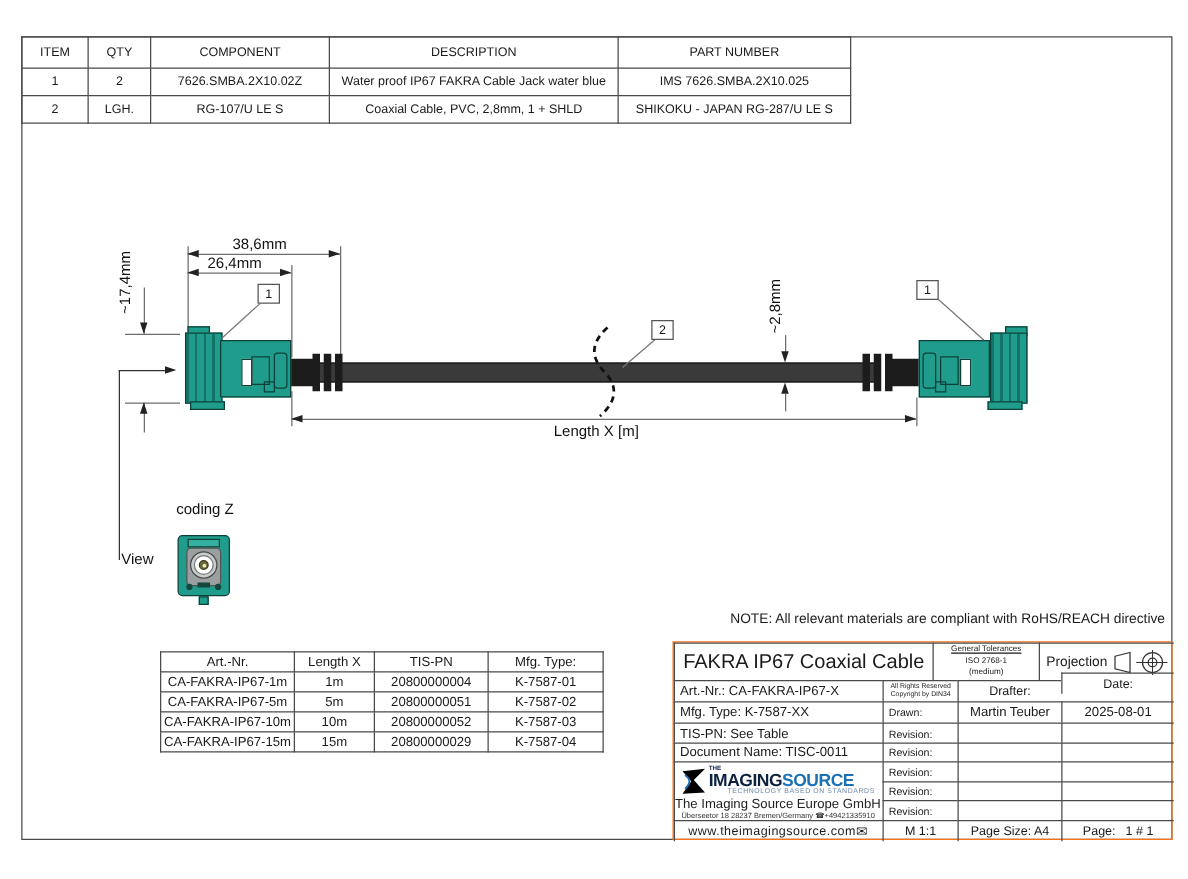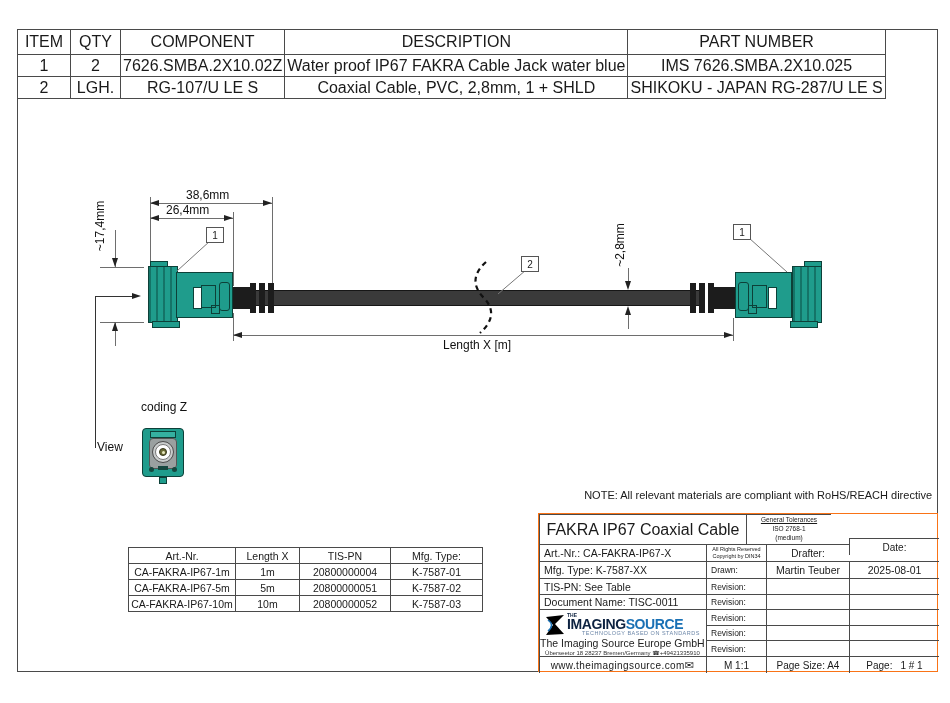--- a/index.html
+++ b/index.html
@@ -5,22 +5,22 @@
   html,body{margin:0;padding:0;background:#ffffff;}
   body{font-family:"Liberation Sans","DejaVu Sans",sans-serif;color:#1a1a1a;}
   #sheet{position:relative;width:950px;height:703px;background:#ffffff;overflow:hidden;}
   .abs{position:absolute;}
   
   #frame{left:17px;top:29px;width:921px;height:643px;border:1px solid #4a4a4a;box-sizing:border-box;}
   
   table.dt{border-collapse:collapse;table-layout:fixed;}
   table.dt td,table.dt th{border:1px solid #4a4a4a;font-weight:normal;text-align:center;padding:0 2px;overflow:hidden;white-space:nowrap;}
   #parts-table{left:17px;top:29px;}
-  #parts-table td,#parts-table th{font-size:16px;}
-  #variants-table{left:128px;top:547px;border-radius:18px;}
+  #parts-table td,#parts-table th{font-size:10px;}
+  #variants-table{left:128px;top:521px;border-radius:18px;}
   #variants-table td,#variants-table th{font-size:10.5px;}
   
   .dimline{position:absolute;background:#6e6e6e;}
   .h1{height:1px;} .w1{width:1px;}
   .arr{position:absolute;width:0;height:0;}
   .arr-l{border-top:3.5px solid transparent;border-bottom:3.5px solid transparent;border-right:9px solid #222;}
   .arr-r{border-top:3.5px solid transparent;border-bottom:3.5px solid transparent;border-left:9px solid #222;}
   .arr-d{border-left:3.5px solid transparent;border-right:3.5px solid transparent;border-top:9px solid #222;}
   .arr-u{border-left:3.5px solid transparent;border-right:3.5px solid transparent;border-bottom:9px solid #222;}
   .dimtext{position:absolute;font-size:12px;color:#111;white-space:nowrap;}
@@ -203,30 +203,46 @@
           <td>5m</td>
           <td>20800000051</td>
           <td>K-7587-02</td>
     </tr>
     <tr style="height:16px">
       <td>CA-FAKRA-IP67-10m</td>
           <td>10m</td>
           <td>20800000052</td>
           <td>K-7587-03</td>
     </tr>
+    <tr style="height:16px">
+      <td>CA-FAKRA-IP67-15m</td>
+          <td>15m</td>
+          <td>20800000029</td>
+          <td>K-7587-04</td>
+    </tr>
   </tbody>
     </table>
 
   <div id="tblock" class="abs">
 
     <div class="tb-cell cfe" style="left:0;top:0;width:207px;height:30px;font-size:16px">FAKRA IP67 Coaxial Cable</div>
     <div class="tb-cell" style="left:207px;top:0;width:85px;height:30px;flex-direction:column;justify-content:center;font-size:6.5px;line-height:1.35;text-align:center">
       <span style="text-decoration:underline">General Tolerances</span>
       <span>ISO 2768-1</span>
       <span>(medium)</span>
+    </div>
+    <div class="tb-cell" style="left:292px;top:0;width:108px;height:30px;font-size:11px;padding-left:5px">
+      <span>Projection</span>
+      <svg width="46" height="20" style="margin-left:3px">
+        <polygon points="3,5 15,2 15,18 3,15" fill="none" stroke="#333" stroke-width="1"></polygon>
+        <line x1="20" y1="10" x2="45" y2="10" stroke="#333" stroke-width="0.8"></line>
+        <circle cx="33" cy="10" r="8" fill="none" stroke="#333" stroke-width="1"></circle>
+        <circle cx="33" cy="10" r="3.5" fill="none" stroke="#333" stroke-width="1"></circle>
+        <line x1="33" y1="0" x2="33" y2="20" stroke="#333" stroke-width="0.8"></line>
+      </svg>
     </div>
 
     <div class="tb-cell" style="left:0;top:30px;width:167px;height:17px;font-size:10.5px;padding-left:4px">Art.-Nr.: CA-FAKRA-IP67-X</div>
     <div class="tb-cell" style="left:167px;top:30px;width:60px;height:17px;flex-direction:column;justify-content:center;font-size:5.5px;line-height:1.3;text-align:center">
       <span>All Rights Reserved</span>
       <span>Copyright by DIN34</span>
     </div>
     <div class="tb-cell cfe" style="left:227px;top:30px;width:83px;height:17px;font-size:10px">Drafter:</div>
     <div class="tb-cell cfe" style="left:310px;top:24px;width:90px;height:17px;font-size:10px">Date:</div>
 

